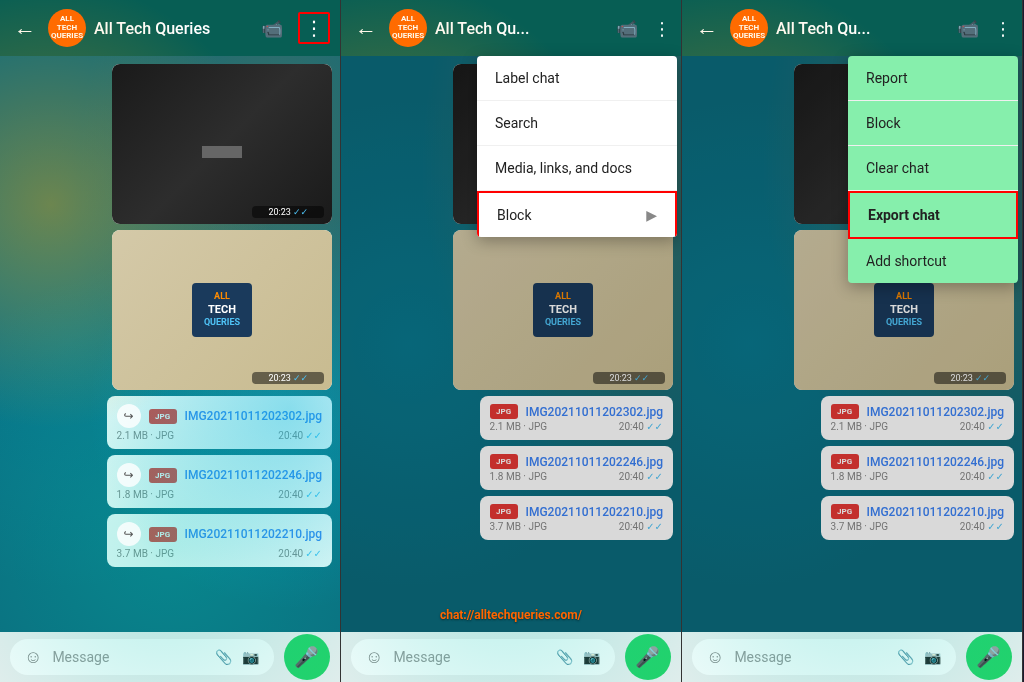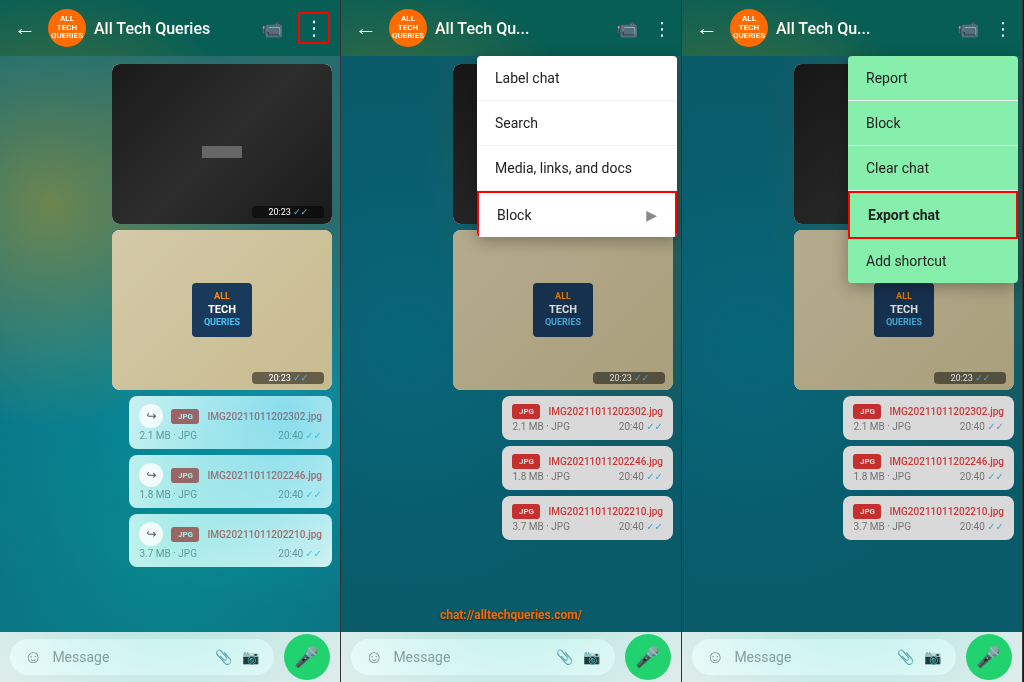--- a/index.html
+++ b/index.html
@@ -211,22 +211,22 @@
       color: white;
       font-size: 8px;
       font-weight: bold;
       padding: 3px 4px;
       border-radius: 3px;
       min-width: 28px;
       text-align: center;
     }
 
     .file-name {
-      font-size: 10px;
-      color: #ef4444;
+      font-size: 12px;
+      color: #3b82f6;
       font-weight: 500;
     }
 
     .file-meta {
       font-size: 10px;
       color: #888;
       display: flex;
       justify-content: space-between;
       align-items: center;
     }

